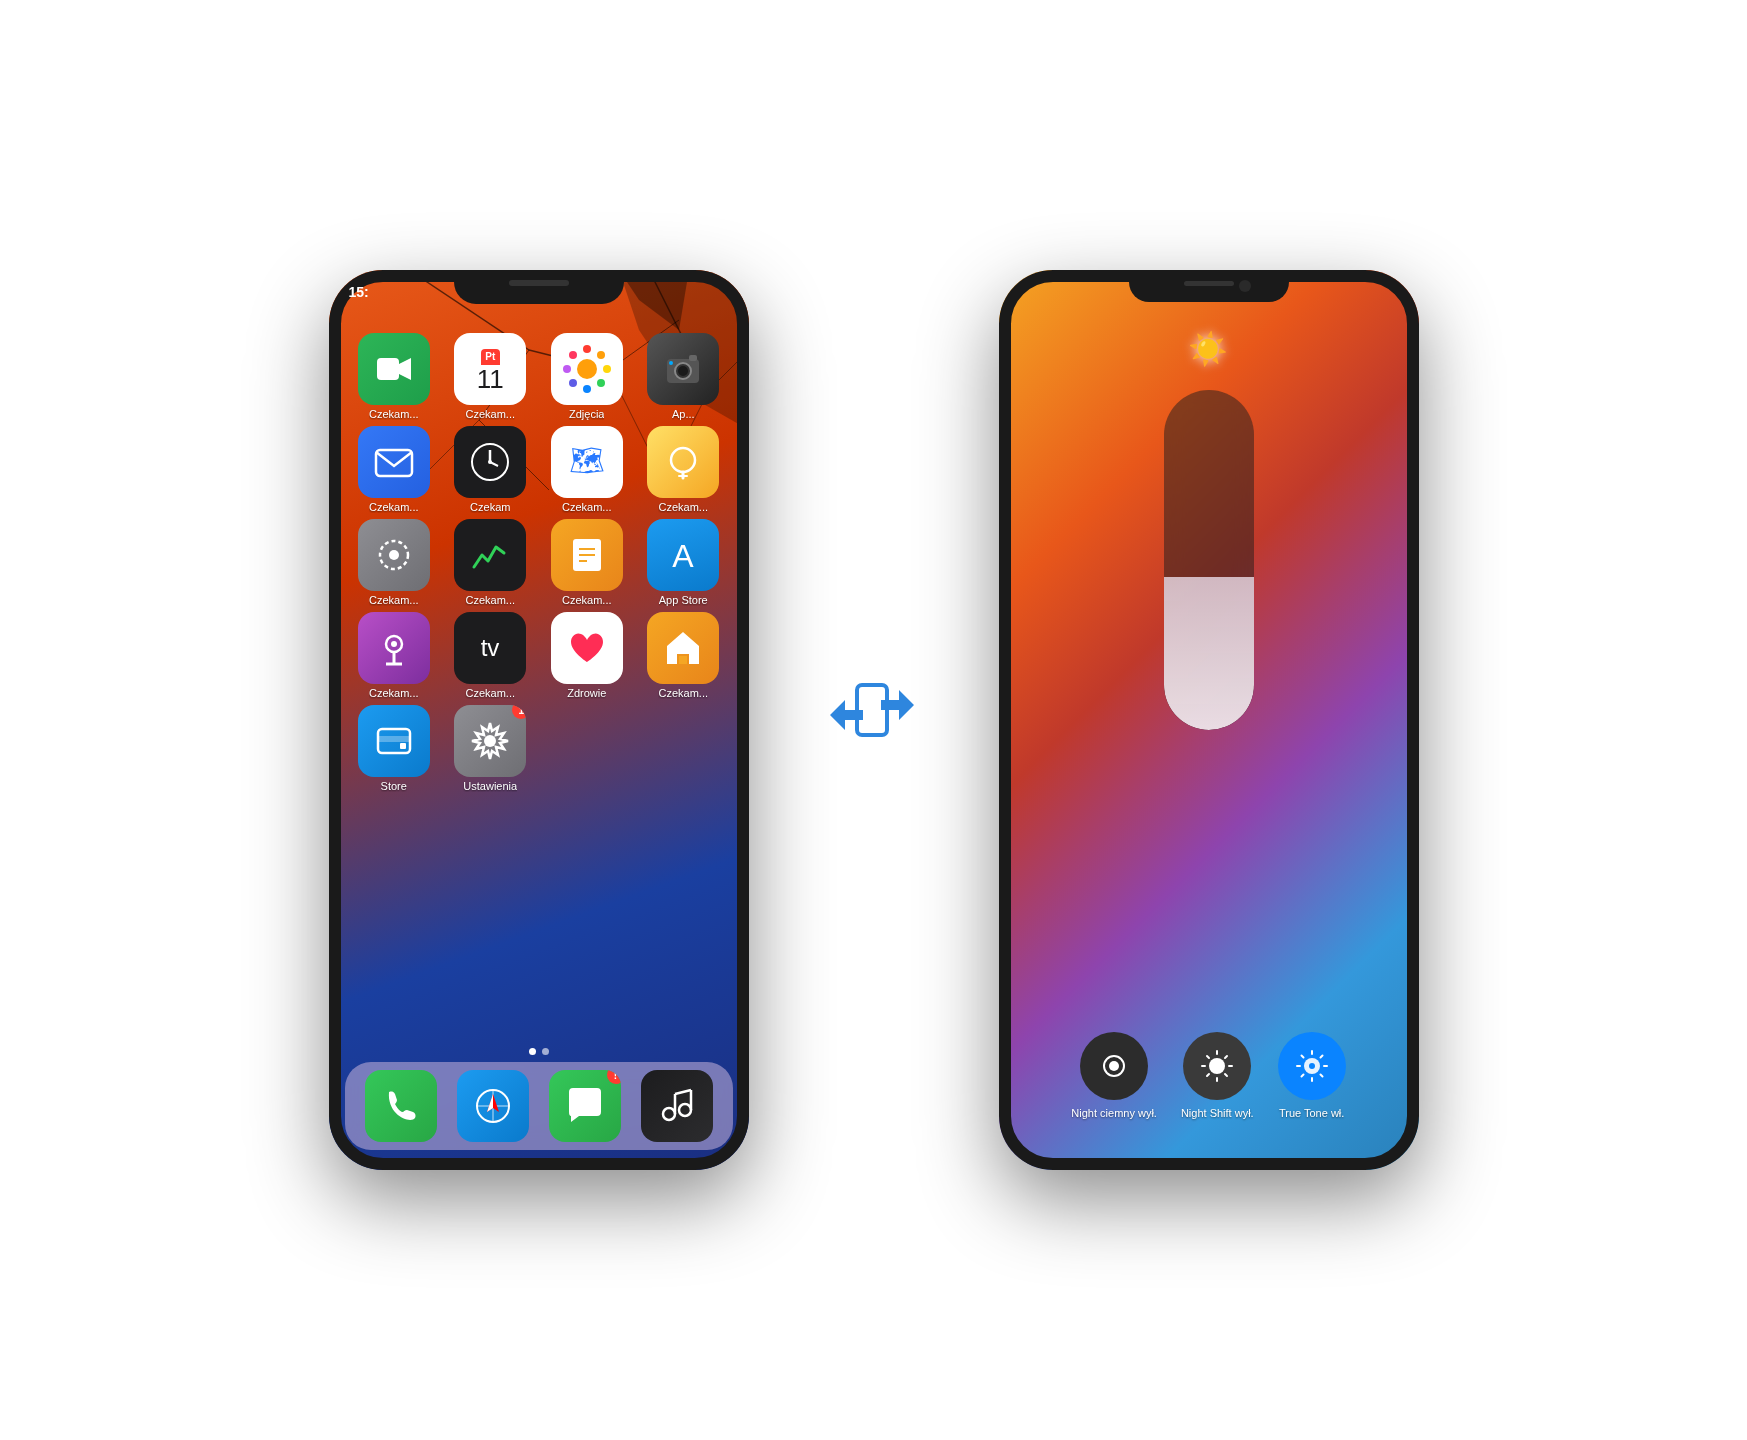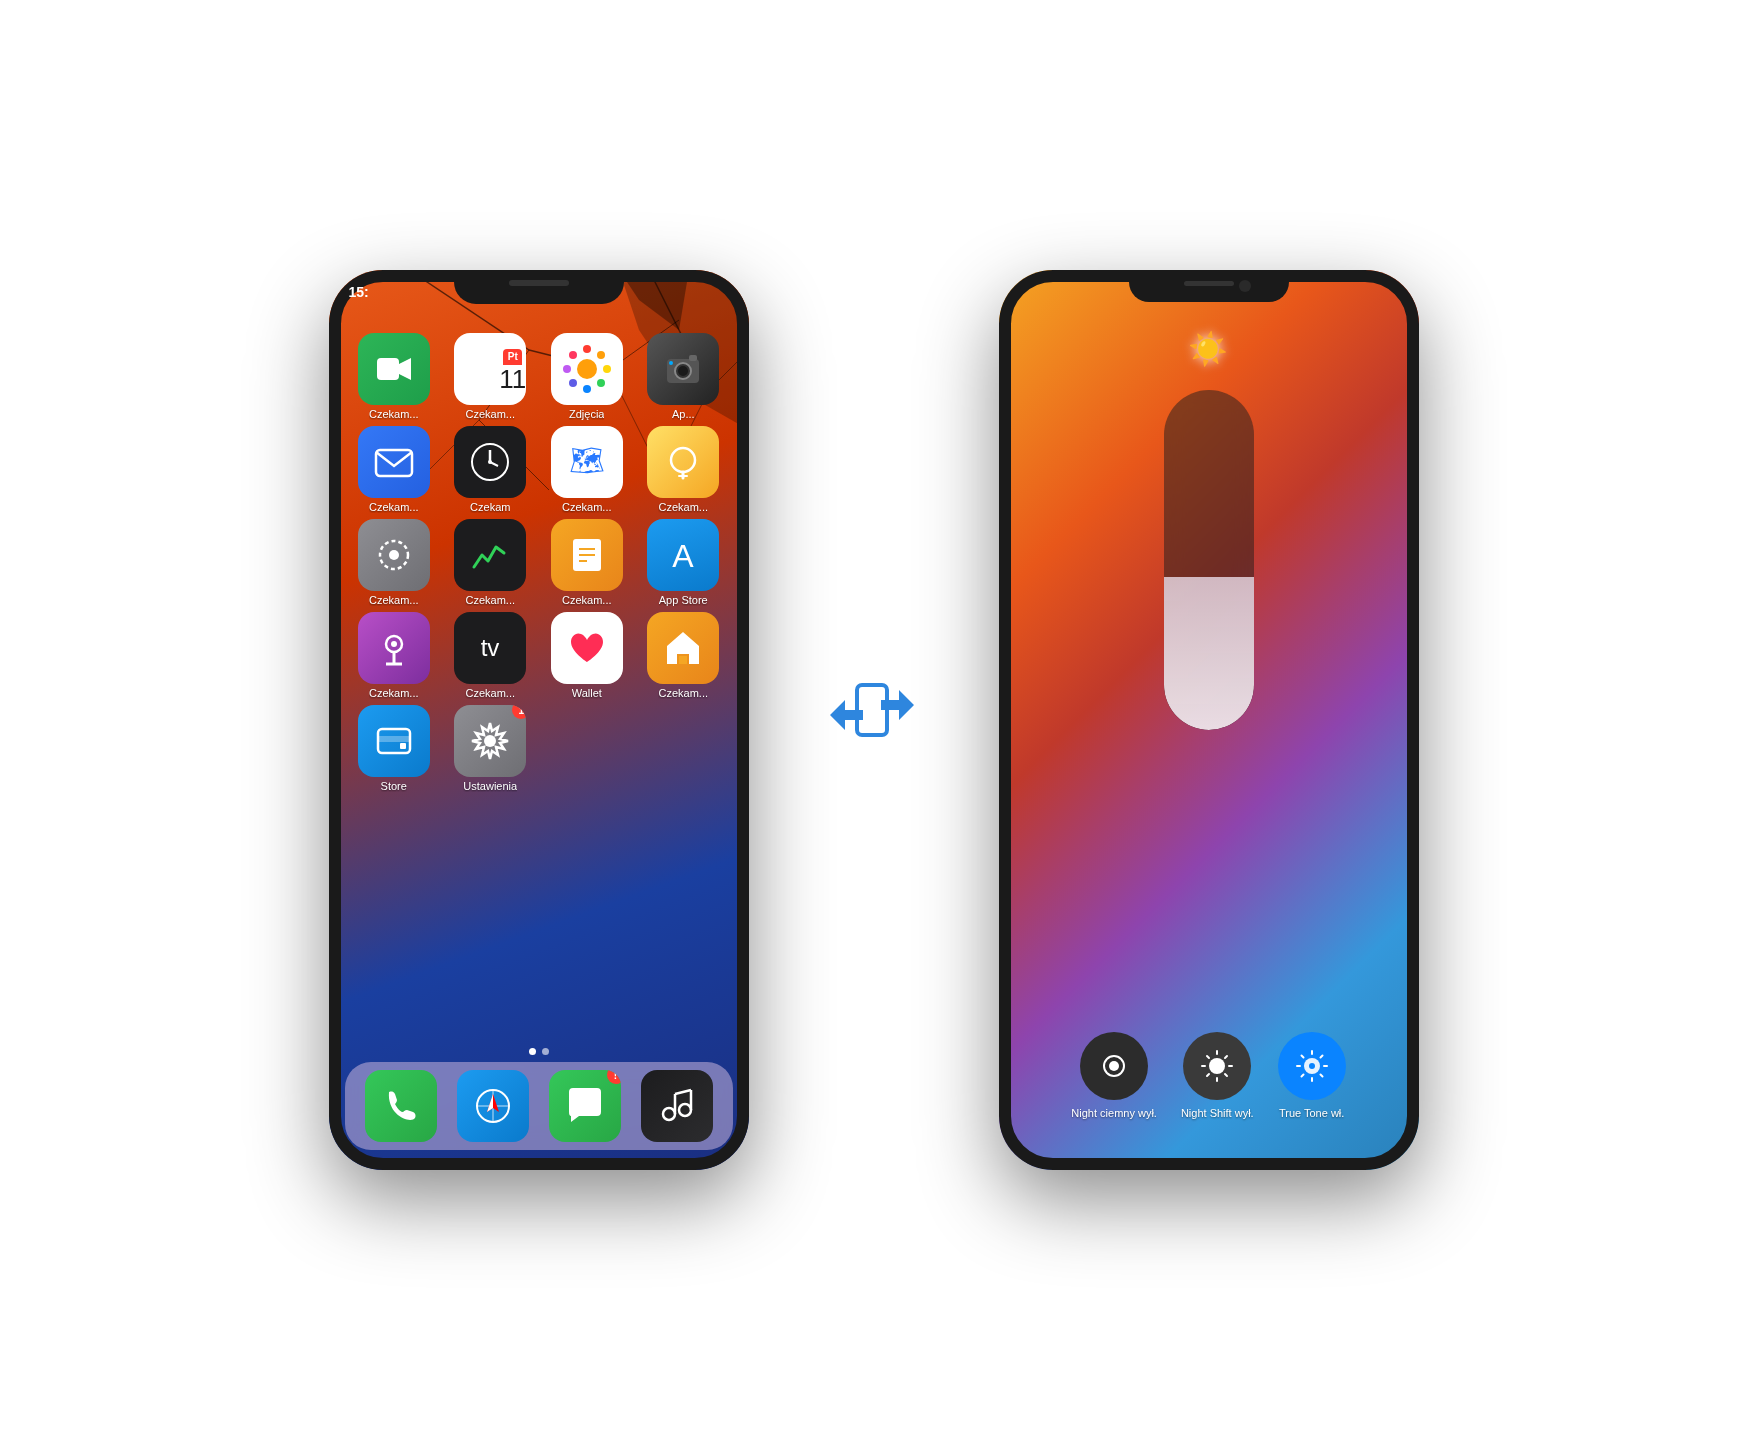--- a/index.html
+++ b/index.html
@@ -358,21 +358,21 @@
       position: relative;
     }
 
     .transfer-arrow-svg {
       width: 90px;
       height: 90px;
     }
 
     
     .facetime-bg { background: linear-gradient(135deg, #2db557, #1e9e4a); }
-    .calendar-bg { background: #fff; color: #333; justify-content: flex-end; }
+    .calendar-bg { background: #fff; color: #333; }
     .photos-bg { background: #fff; }
     .camera-bg { background: linear-gradient(135deg, #555, #333); }
     .mail-bg { background: linear-gradient(135deg, #3478f6, #2460e0); }
     .clock-bg { background: #1c1c1e; }
     .maps-bg { background: linear-gradient(135deg, #4cd964, #34c759); }
     .tips-bg { background: linear-gradient(135deg, #ffe066, #f5a623); }
     .settings-like-bg { background: linear-gradient(135deg, #8e8e93, #6e6e73); }
     .stocks-bg { background: #1c1c1e; }
     .books-bg { background: linear-gradient(135deg, #f5a623, #e8851a); }
     .appstore-bg { background: linear-gradient(135deg, #1c9bf0, #0a7acc); }
@@ -567,21 +567,21 @@
               </svg>
             </div>
             <div class="app-label">Czekam...</div>
           </div>
           <div class="app-icon">
             <div class="app-icon-img health-bg" style="background: white;">
               <svg width="44" height="44" viewBox="0 0 44 44">
                 <path d="M22 36 C22 36 6 26 6 16 C6 10 11 6 16 8 C19 9 21 12 22 14 C23 12 25 9 28 8 C33 6 38 10 38 16 C38 26 22 36 22 36Z" fill="#ff2d55"></path>
               </svg>
             </div>
-            <div class="app-label">Wallet</div>
+            <div class="app-label">Zdrowie</div>
           </div>
           <div class="app-icon">
             <div class="app-icon-img home-bg" style="background: linear-gradient(135deg, rgb(245, 166, 35), rgb(232, 133, 26));">
               <svg width="44" height="44" viewBox="0 0 44 44">
                 <polygon points="22,6 38,20 38,38 28,38 28,28 16,28 16,38 6,38 6,20" fill="white"></polygon>
                 <rect x="18" y="30" width="8" height="8" fill="#f5a623"></rect>
               </svg>
             </div>
             <div class="app-label">Czekam...</div>
           </div>

